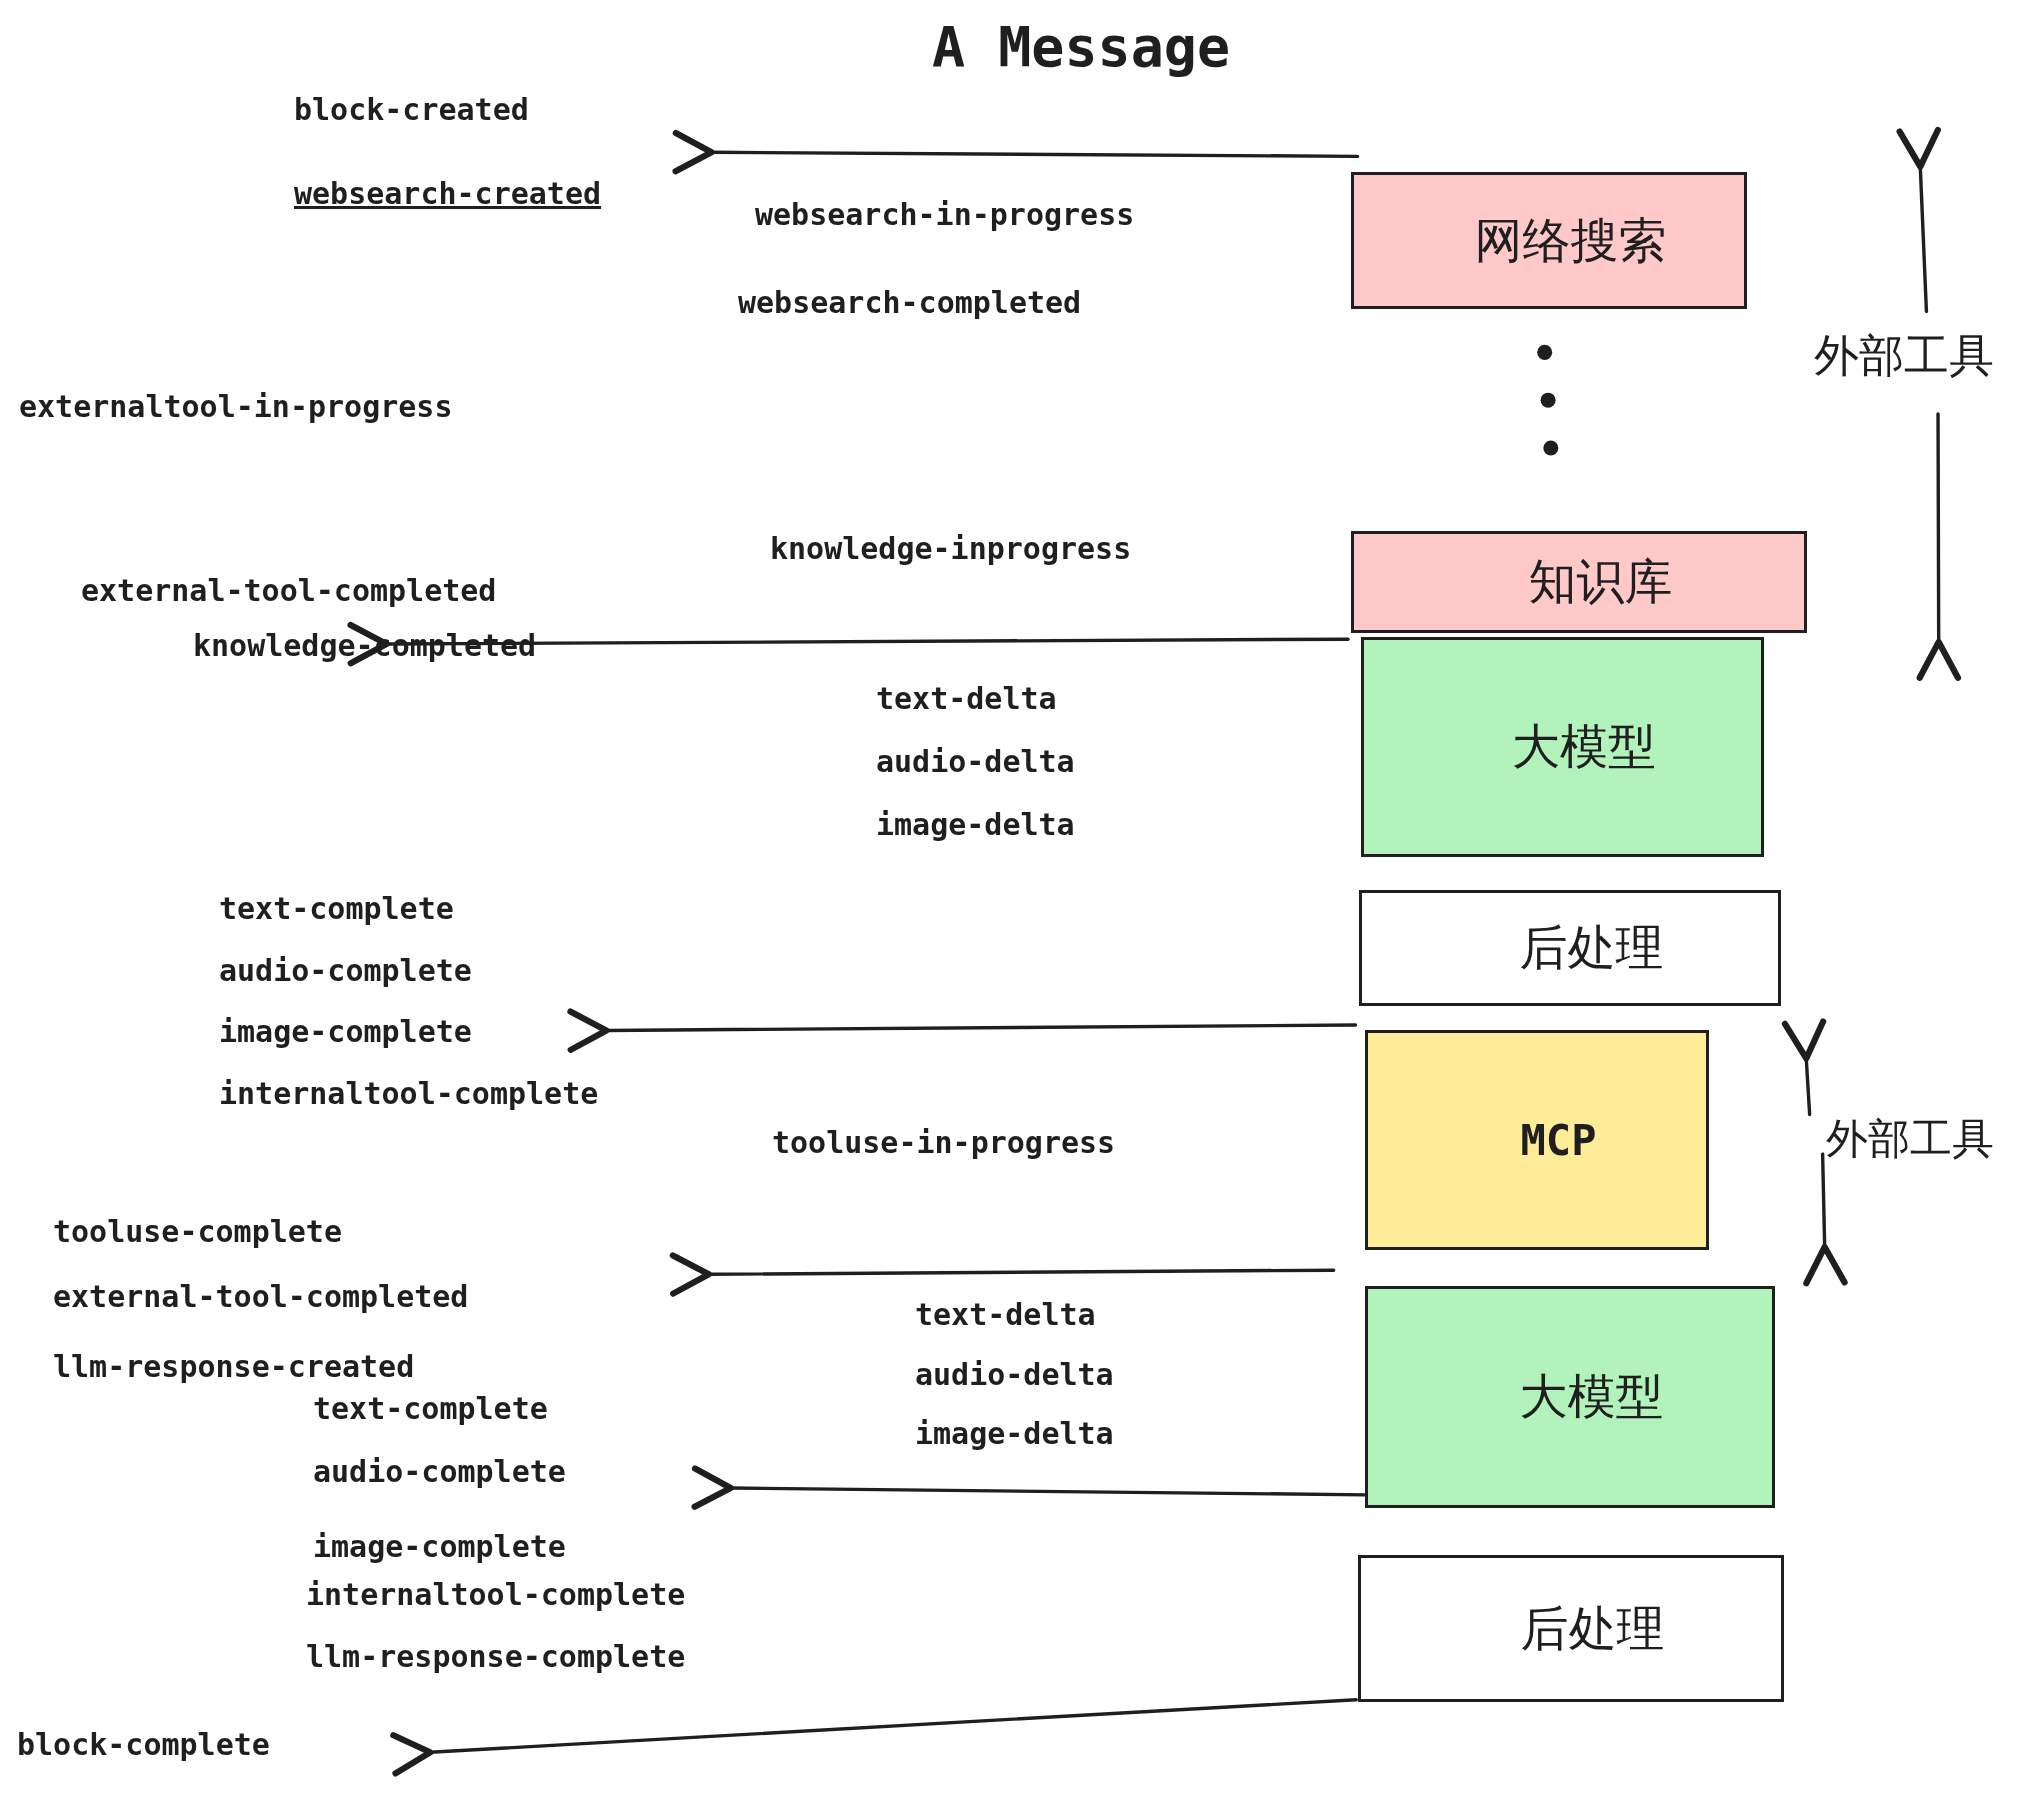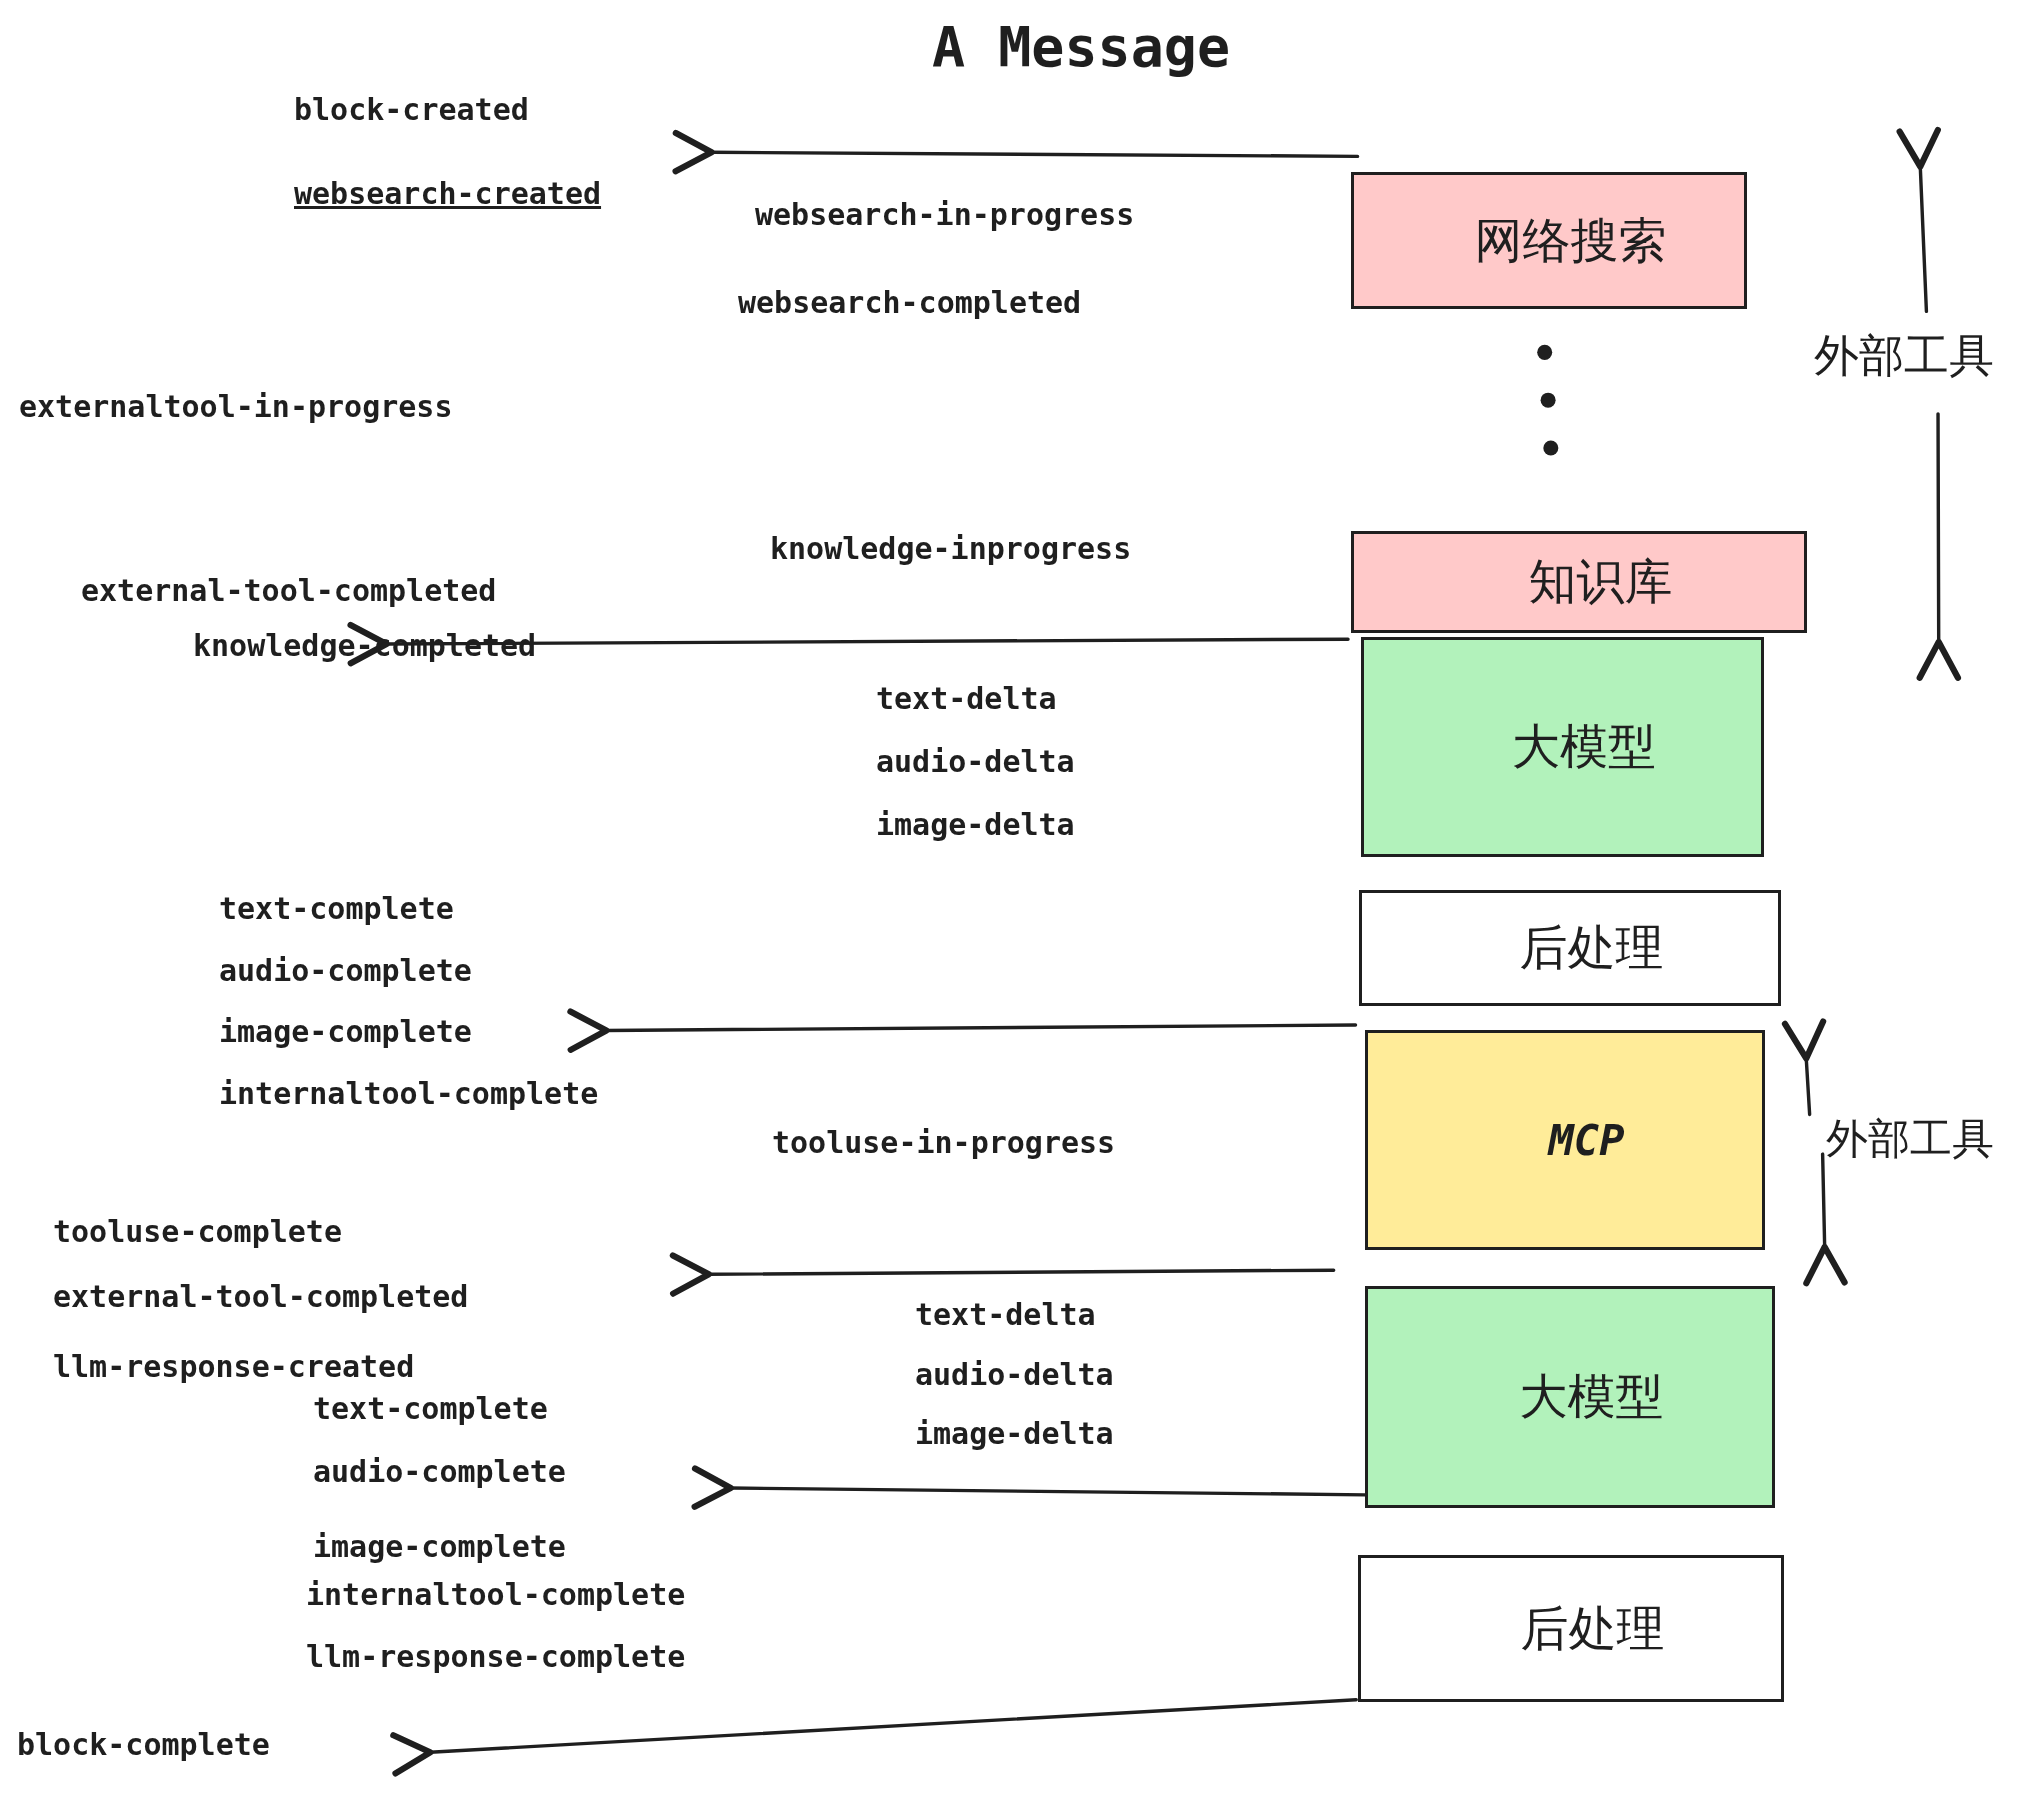--- a/index.html
+++ b/index.html
@@ -120,21 +120,21 @@
   <div class="ev" style="left:313px;  top:1531px;">image-complete</div>
   <div class="ev" style="left:306px;  top:1579px;">internaltool-complete</div>
   <div class="ev" style="left:306px;  top:1641px;">llm-response-complete</div>
 
   <div class="ev" style="left:17px;   top:1729px;">block-complete</div>
 
   <div class="box pink" style="left:1351px; top:172px;  width:396px; height:137px;">网络搜索</div>
   <div class="box pink" style="left:1351px; top:531px;  width:456px; height:102px;">知识库</div>
   <div class="box green" style="left:1361px; top:637px;  width:403px; height:220px;">大模型</div>
   <div class="box white" style="left:1359px; top:890px; width:422px; height:116px;">后处理</div>
-  <div class="box yellow mono" style="left:1365px; top:1030px; width:400px; height:220px;font-style:italic;">MCP</div>
+  <div class="box yellow mono" style="left:1365px; top:1030px; width:344px; height:220px;">MCP</div>
   <div class="box green" style="left:1365px; top:1286px; width:410px; height:222px;">大模型</div>
   <div class="box white" style="left:1358px; top:1555px; width:426px; height:147px;">后处理</div>
 
   <div class="side-label" style="left:1814px; top:326px;">外部工具</div>
   <div class="side-label" style="left:1826px; top:1111px; font-size:42px;">外部工具</div>
 
 </div>
 
 
 </body></html>

